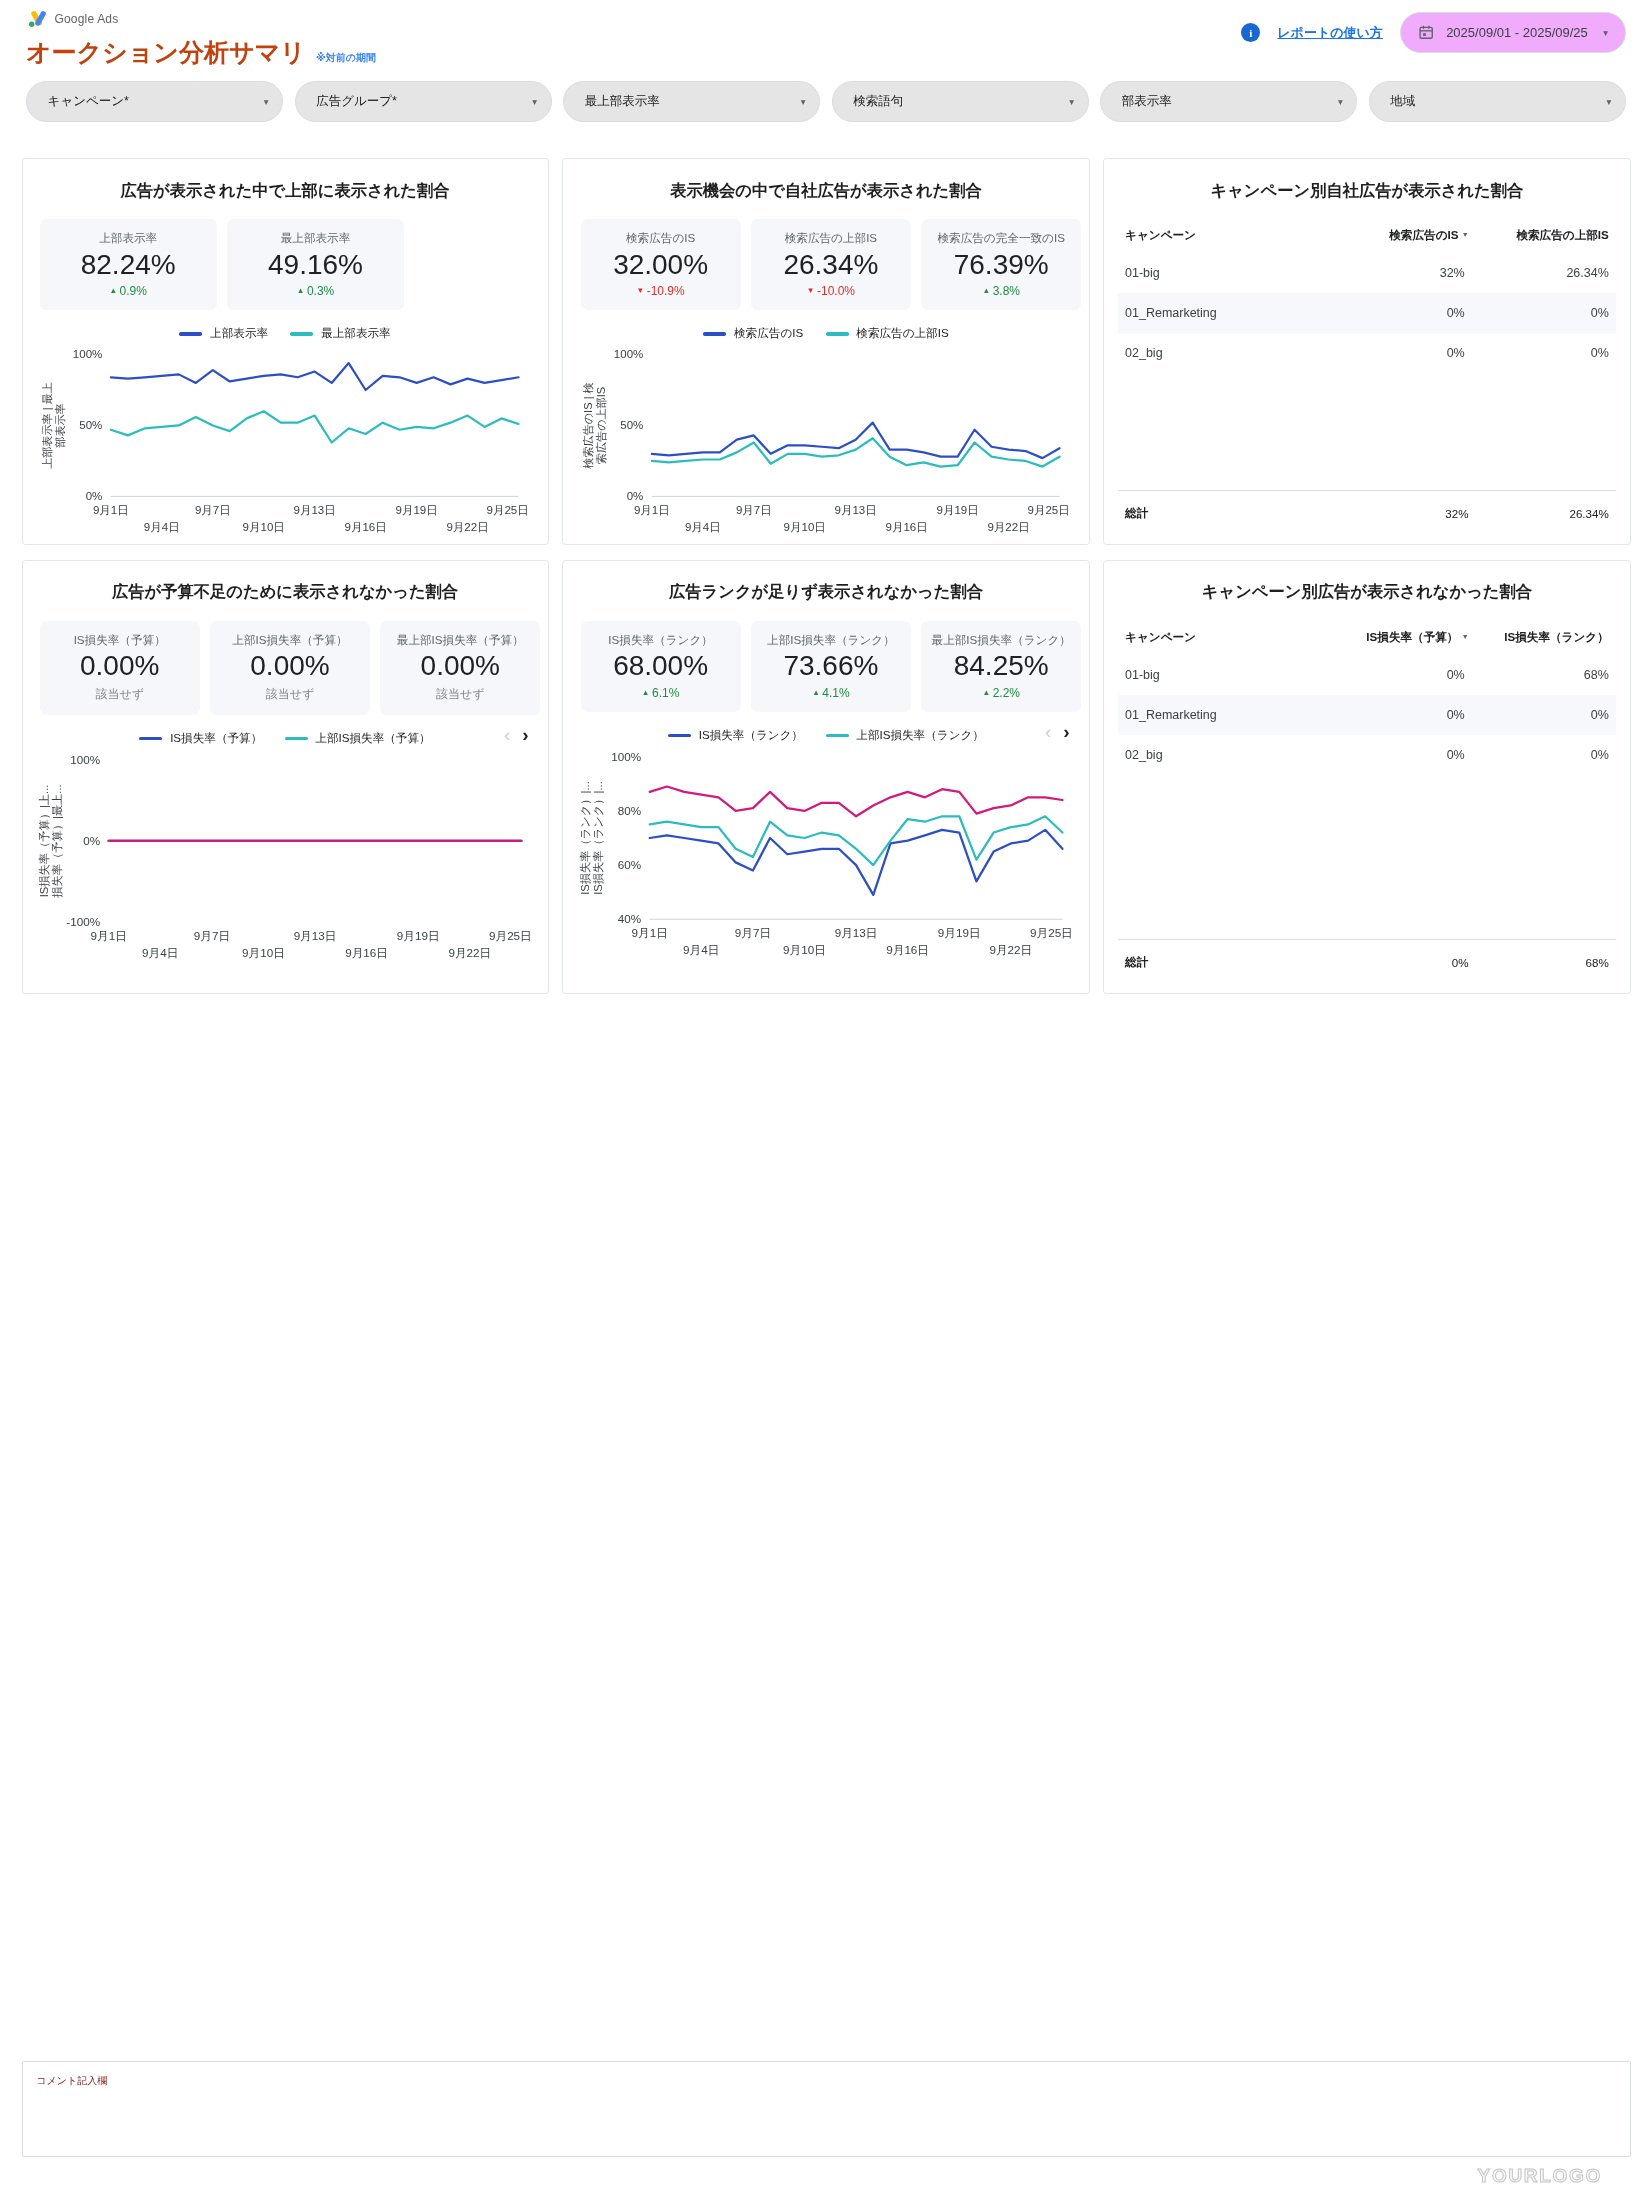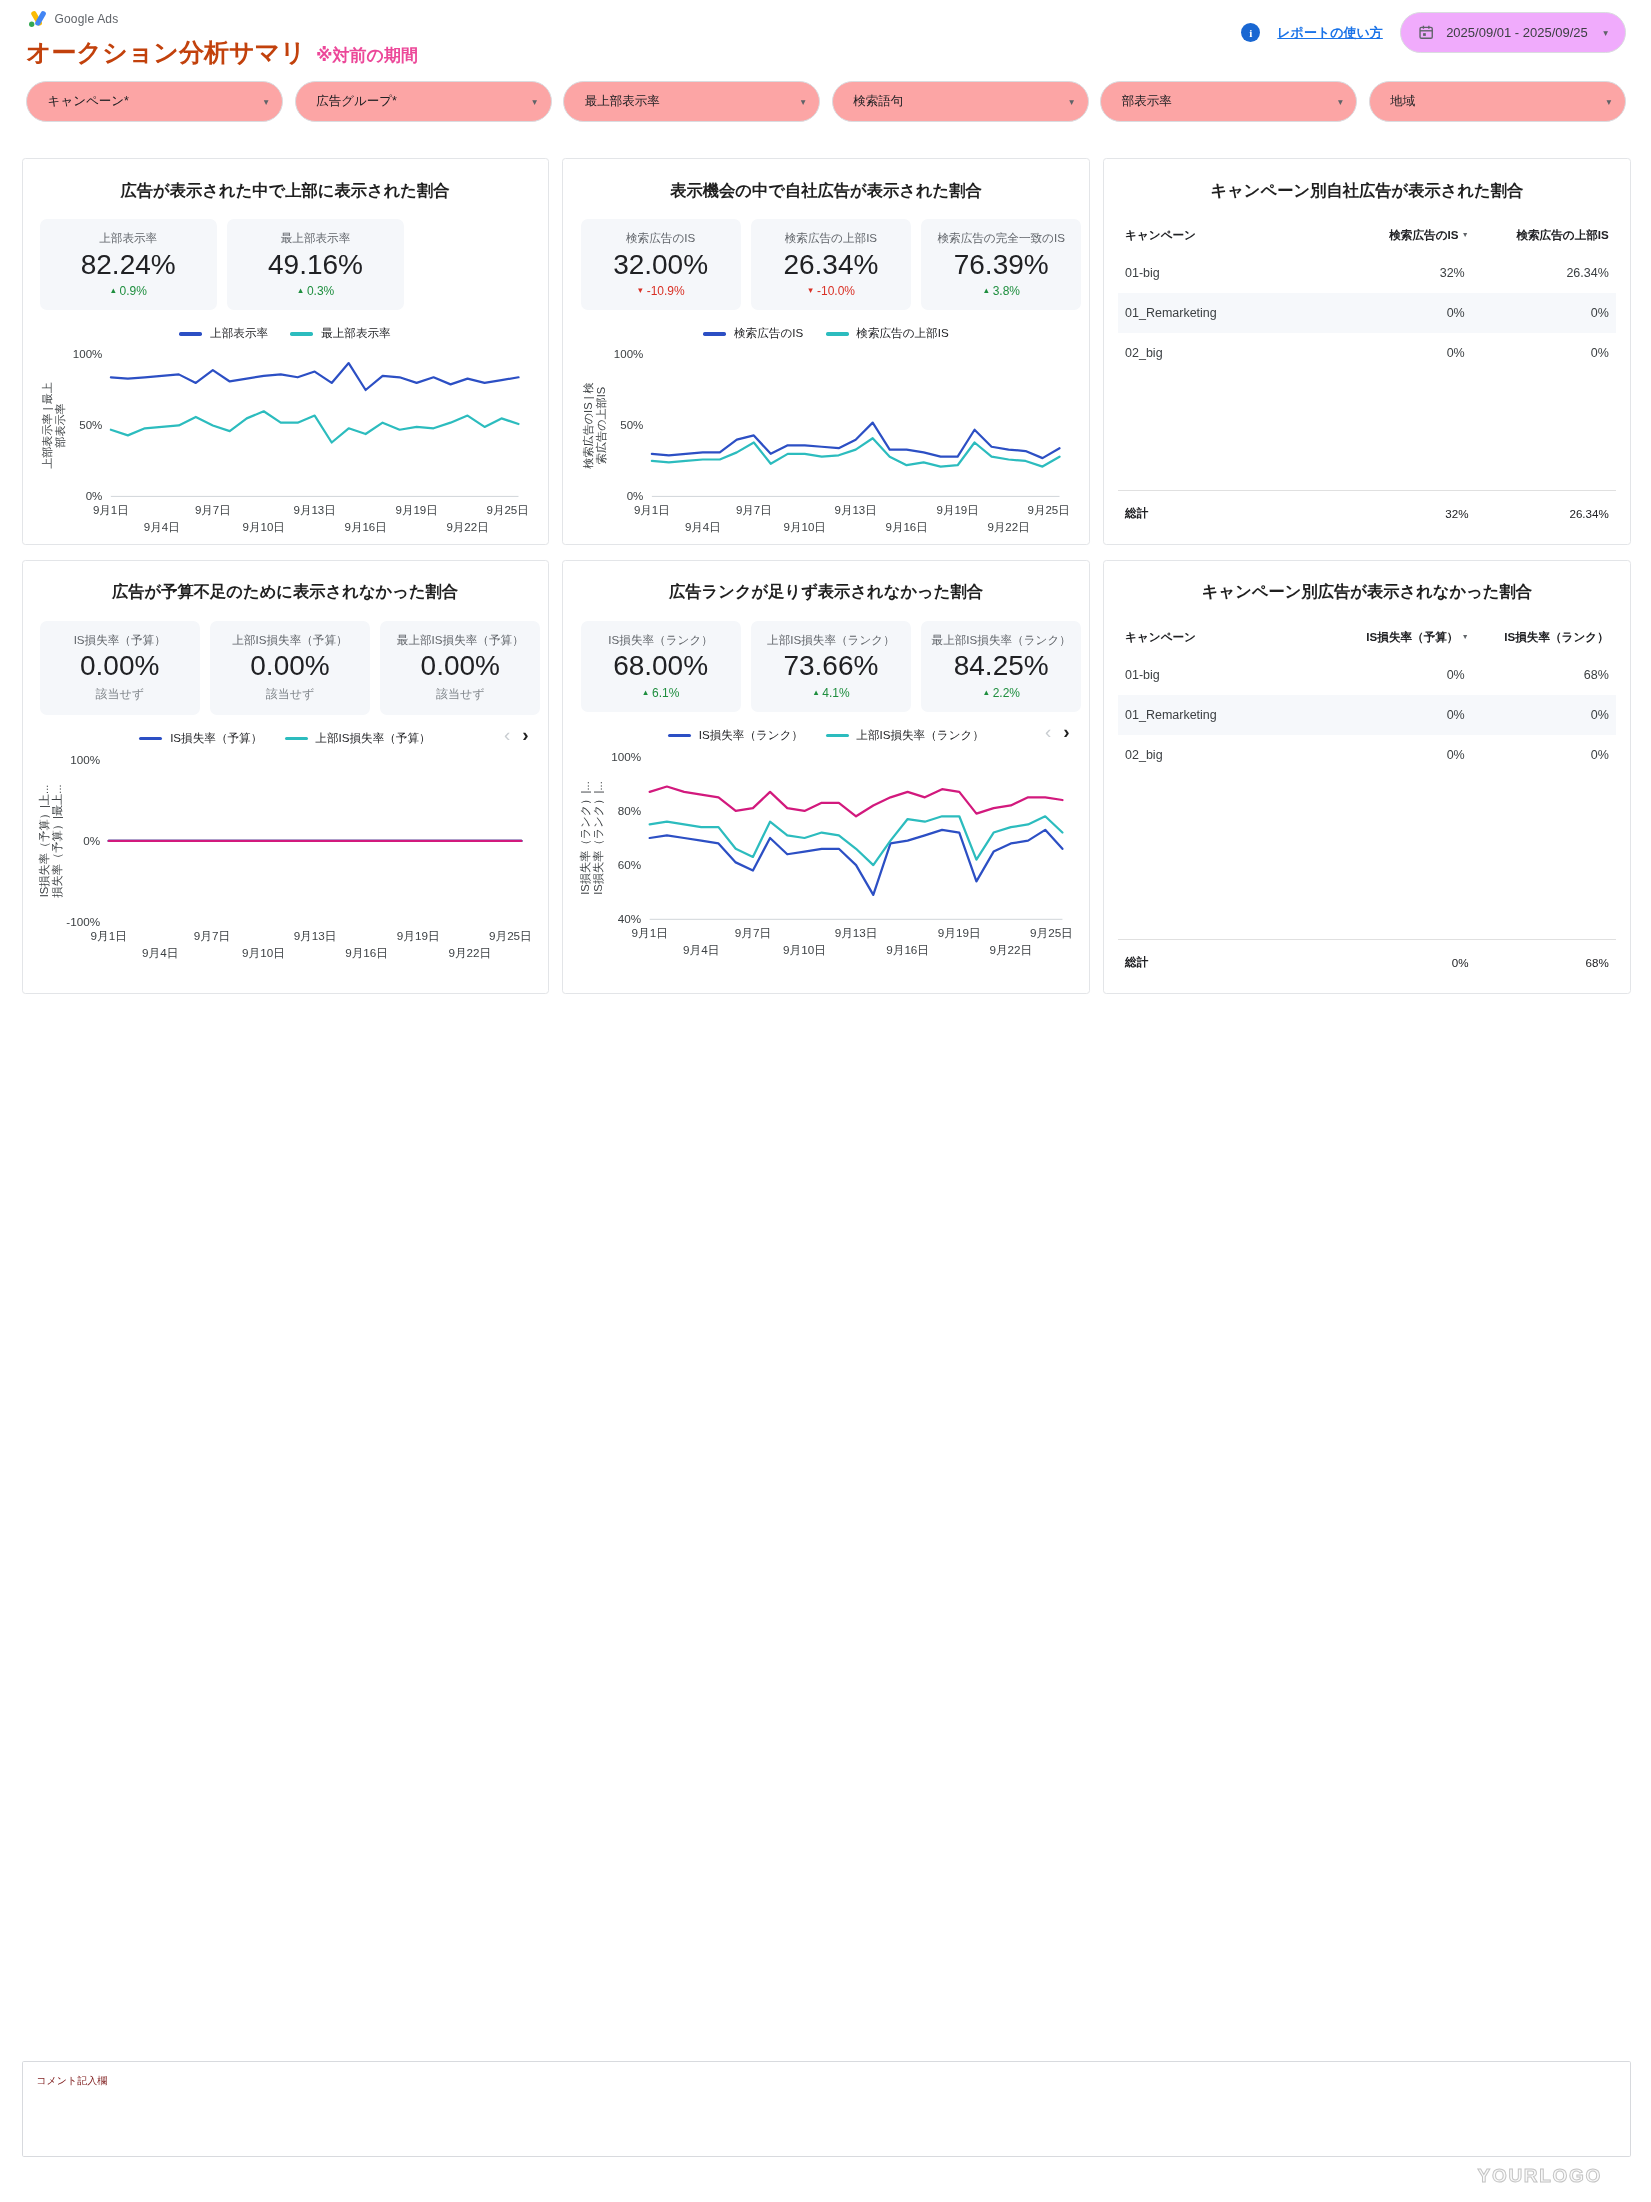--- a/index.html
+++ b/index.html
@@ -5,32 +5,32 @@
   * { box-sizing: border-box; margin: 0; padding: 0; }
   html,body { width:1652px; height:2203px; background:#fff; position:relative; overflow:hidden;
     font-family:"Liberation Sans","DejaVu Sans",sans-serif; color:#202124; }
 
   
   .header { padding:8.6px 26px 0 26px; position:relative; }
   .logo-row { display:flex; align-items:center; gap:6px; }
   .brand-text { font-size:12px; color:#5f6368; letter-spacing:0.2px; }
   .title-row { display:flex; align-items:baseline; gap:10.3px; margin-top:6.9px; }
   .page-title { font-size:25px; font-weight:bold; color:#c2410c;text-align:center; }
-  .page-subtitle { font-size:17px; font-weight:bold; color:#ec4899; }
+  .page-subtitle { font-size:10px; font-weight:bold; color:#3b82f6; }
   .header-right { position:absolute; right:26px; top:12px; display:flex; align-items:center; gap:17px; }
   .info-icon { width:19px; height:19px; border-radius:50%; background:#1967d2; color:#fff; display:flex;
     align-items:center; justify-content:center; font-size:11.2px; font-weight:bold; font-family:"Liberation Serif",serif; }
   .help-link { color:#1a73e8; font-size:13px; font-weight:bold; text-decoration:underline; cursor:pointer; }
   .date-pill { display:flex; align-items:center; gap:12px; border:0.9px solid #dadce0; border-radius:20.6px;
     height:41px; padding:0 17px; background:#f0abfc; font-size:13px; color:#3c4043; cursor:pointer; }
   .date-pill .caret { font-size:9.5px; color:#5f6368; margin-left:3.4px; }
 
   
   .filter-bar { display:flex; gap:11.2px; margin:12px 26px 0 26px; }
-  .pill { flex:1; height:41px; border:0.9px solid #dadce0; border-radius:20.6px; background:#fca5a5;
+  .pill { flex:1; height:41px; border:0.9px solid #dadce0; border-radius:20.6px; background:#e5e5e5;
     display:flex; align-items:center; justify-content:space-between; padding:0 13.8px 0 20.6px;
     font-size:12.5px; color:#202124; cursor:pointer; }
   .pill .caret { font-size:9.5px; color:#5f6368; }
 
   
   .grid { display:grid; grid-template-columns:repeat(3,1fr); grid-template-rows:387px 434px;
     gap:14.6px 13.8px; margin:36px 21.5px 0 21.5px; }
   .panel { border:0.9px solid #e3e5e8; border-radius:3.4px; background:#fff; padding:13.8px 13.8px 8.6px 13.8px;
     display:flex; flex-direction:column; overflow:hidden; }
   .panel-title { text-align:center; font-size:16.3px; font-weight:bold; color:#1f1f1f; margin:6.9px 0 3.4px 0; }

